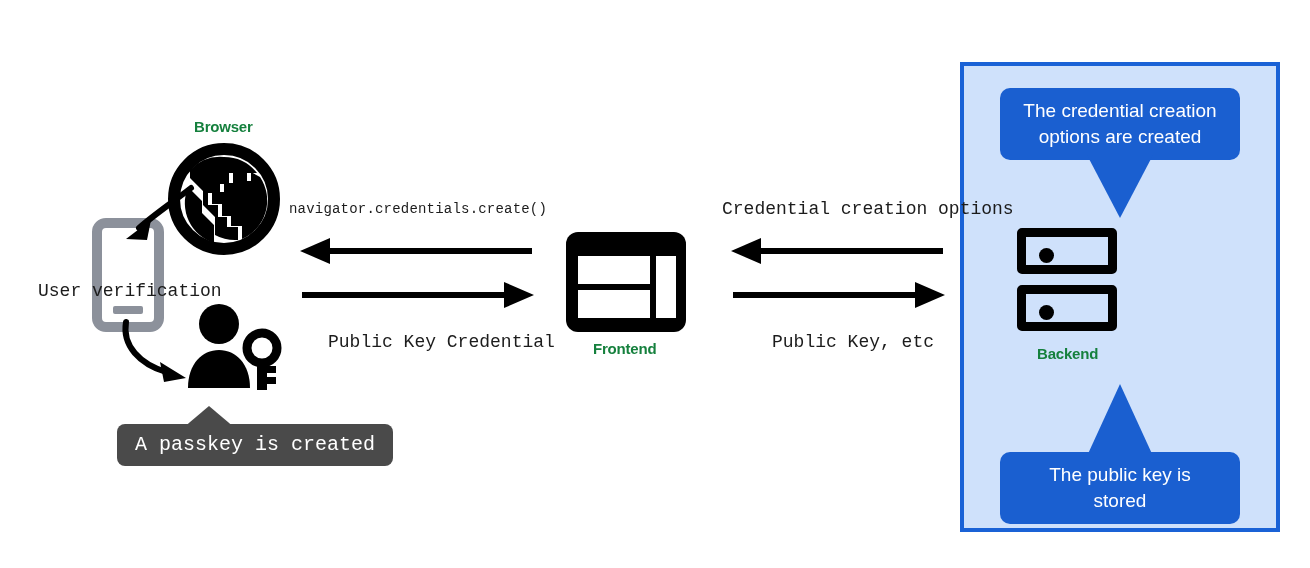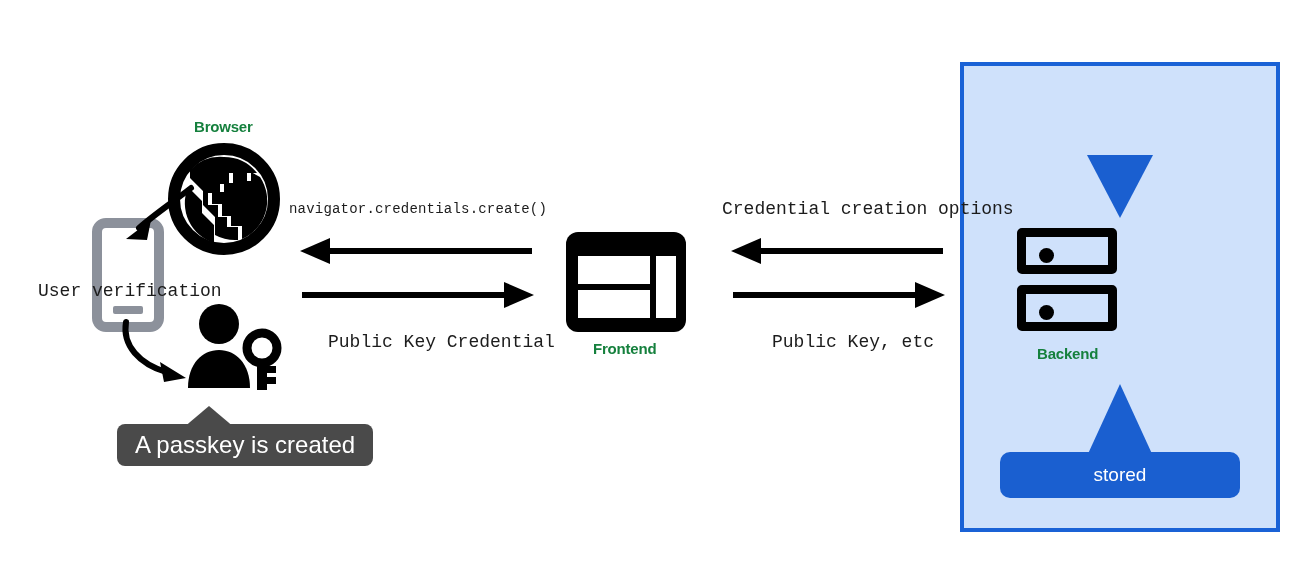--- a/index.html
+++ b/index.html
@@ -81,22 +81,22 @@
     border-left: 33px solid transparent;
     border-right: 33px solid transparent;
     border-bottom: 72px solid #1a5fd0;
   }
 
   
   #passkey-tooltip-box {
     background: #4a4a4a;
     border-radius: 8px;
     color: #ffffff;
-    font-family: Liberation Sans, sans-serif;
-    font-size: 24px;
+    font-family: Liberation Mono, monospace;
+    font-size: 20px;
     line-height: 26px;
     text-align: center;
     padding: 8px 18px;
     box-sizing: border-box;
     white-space: nowrap;
   }
   #passkey-tooltip-tail {
     width: 0;
     height: 0;
     border-left: 26px solid transparent;
@@ -152,33 +152,40 @@
 
   svg { display: block; overflow: visible; }
 </style>
 </head>
 <body>
 
 <div id="canvas">
 
   <div id="backend-panel" class="abs"></div>
 
+  <div class="abs" style="left:1000px; top:88px; width:240px;">
+    <div class="callout">
+      <div>The credential creation</div>
+      <div>options are created</div>
+    </div>
+  </div>
   <div class="abs callout-tail tail-down" style="left:1087px; top:155px;"></div>
 
   <div class="abs server-box" style="left:1017px; top:228px; width:100px; height:46px;">
     <div class="server-dot" style="left:13px; top:11px;"></div>
   </div>
   <div class="abs server-box" style="left:1017px; top:285px; width:100px; height:46px;">
     <div class="server-dot" style="left:13px; top:11px;"></div>
   </div>
   <div class="abs label-bold" style="left:1037px; top:345px;">Backend</div>
 
   <div class="abs callout-tail tail-up" style="left:1087px; top:384px;"></div>
   <div class="abs" style="left:1000px; top:452px; width:240px;">
     <div class="callout">
+      <div>The public key is</div>
       <div>stored</div>
     </div>
   </div>
 
   <div id="frontend-icon" class="abs">
     <div class="fe-pane" style="left:12px; top:24px; width:72px; height:28px;"></div>
     <div class="fe-pane" style="left:12px; top:58px; width:72px; height:28px;"></div>
     <div class="fe-pane" style="left:90px; top:24px; width:20px; height:62px;"></div>
   </div>
   <div class="abs label-bold" style="left:593px; top:340px;">Frontend</div>

